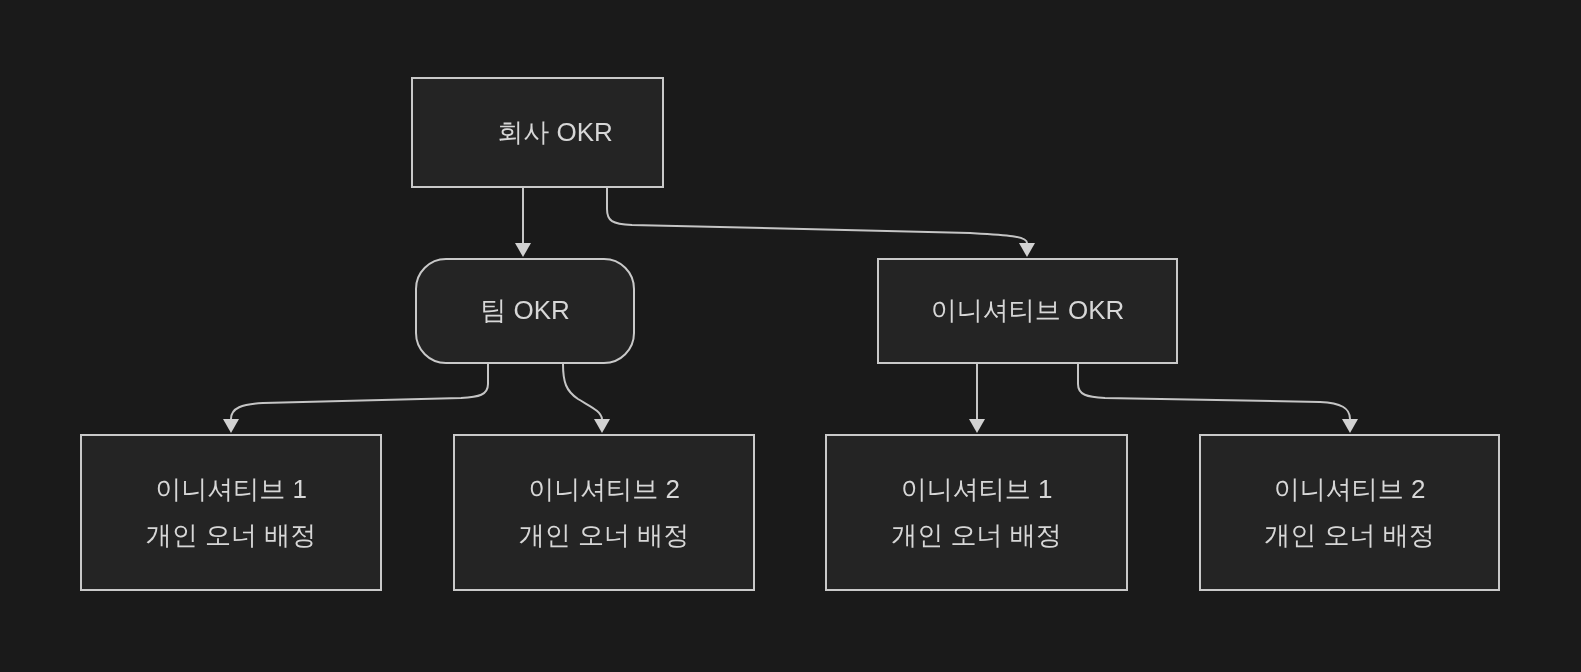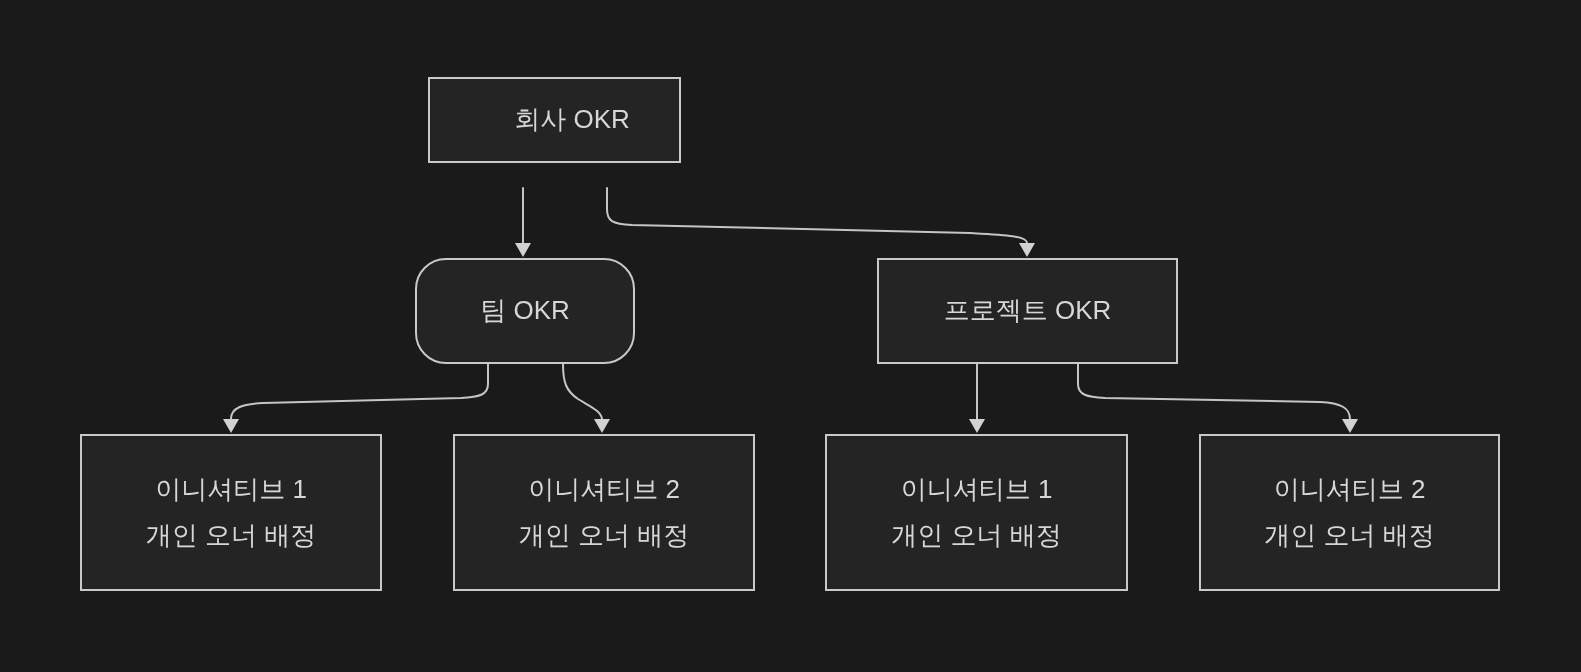--- a/index.html
+++ b/index.html
@@ -53,30 +53,30 @@
     <path d="M563,364 C563,382 566,391 578,399 C591,407 601,411 602,419"></path>
     <polygon points="594,419 610,419 602,433"></polygon>
 
     <path d="M977,364 L977,419"></path>
     <polygon points="969,419 985,419 977,433"></polygon>
 
     <path d="M1078,364 L1078,384 C1078,395 1087,397 1105,398 L1320,402 C1341,403 1350,408 1350,419"></path>
     <polygon points="1342,419 1358,419 1350,433"></polygon>
   </svg>
 
-  <div class="node" style="left:428px;top:77px;width:253px;height:86px;padding-left:35px;">
+  <div class="node" style="left:411px;top:77px;width:253px;height:111px;padding-left:35px;">
     <span>회사 OKR</span>
   </div>
 
   <div class="node" style="left:415px;top:258px;width:220px;height:106px;border-radius:31px;">
     <span>팀 OKR</span>
   </div>
 
   <div class="node" style="left:877px;top:258px;width:301px;height:106px;">
-    <span>프로젝트 OKR</span>
+    <span>이니셔티브 OKR</span>
   </div>
 
   <div class="node" style="left:80px;top:434px;width:302px;height:157px;">
     <span>이니셔티브 1</span>
     <span>개인 오너 배정</span>
   </div>
 
   <div class="node" style="left:453px;top:434px;width:302px;height:157px;">
     <span>이니셔티브 2</span>
     <span>개인 오너 배정</span>

